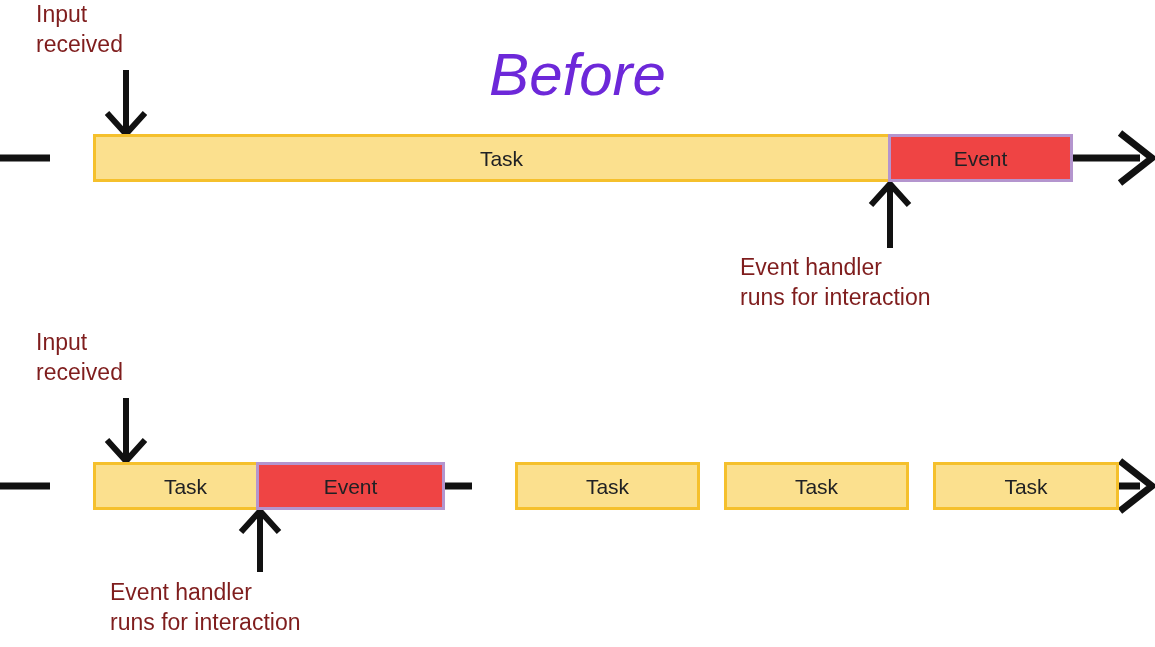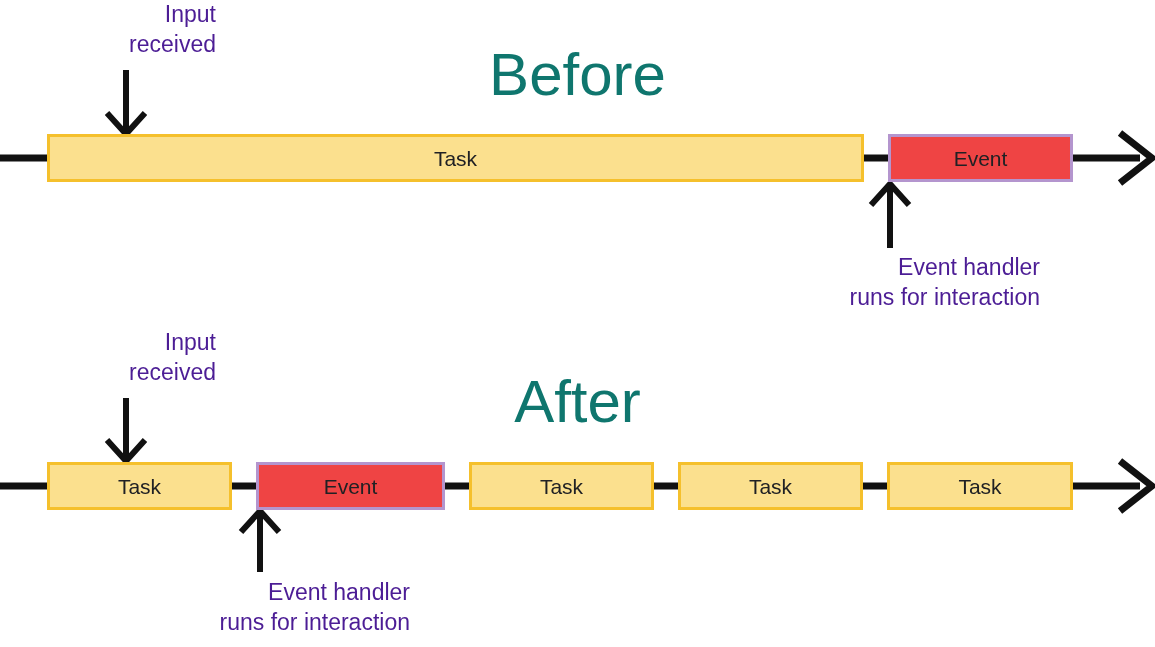--- a/index.html
+++ b/index.html
@@ -23,52 +23,54 @@
     left: 0;
     top: 0;
     width: 1155px;
     height: 647px;
   }
   .section-title {
     position: absolute;
     font-size: 60px;
     font-weight: 400;
     line-height: 1;
-    color: #0f766e;
+    color: #6d28d9;
     letter-spacing: 0px;
     white-space: nowrap;
+    font-style: italic;
   }
   #title-before { left: 0px; top: 45px; width: 1155px; text-align: center; }
   #title-after  { left: 0px; top: 372px; width: 1155px; text-align: center; }
 
   .box {
     position: absolute;
     box-sizing: border-box;
     display: flex;
     align-items: center;
     justify-content: center;
     font-size: 21px;
     line-height: 1;
     color: #202124;
   }
   .box.task {
     background: #FBE08E;
     border: 3px solid #F5C02C;
+    margin-left: 46px;
   }
   .box.event {
     background: #ef4444;
     border: 3px solid #B495CE;
   }
 
   .annot {
     position: absolute;
     font-size: 23px;
     line-height: 1.3;
-    color: #4c1d95;
-    text-align: right;
+    color: #7f1d1d;
+    text-align: left;
     white-space: pre-line;
   }
 </style>
 </head>
 <body>
 
 <div id="canvas">
 
   <svg class="svg-layer" viewBox="0 0 1155 647">
 
@@ -109,21 +111,20 @@
     <span>Task</span>
   </div>
 
   <div class="box event" style="left:888px; top:134px; width:185px; height:48px;">
     <span>Event</span>
   </div>
 
   <div class="annot" style="left:740px; top:253px; width:300px;">Event handler
 runs for interaction</div>
 
-  <div class="section-title" id="title-after">After</div>
 
   <div class="annot" style="left:36px; top:328px; width:180px;">Input
 received</div>
 
   <div class="box task" style="left:47px; top:462px; width:185px; height:48px;">
     <span>Task</span>
   </div>
 
   <div class="box event" style="left:256px; top:462px; width:189px; height:48px;">
     <span>Event</span>

